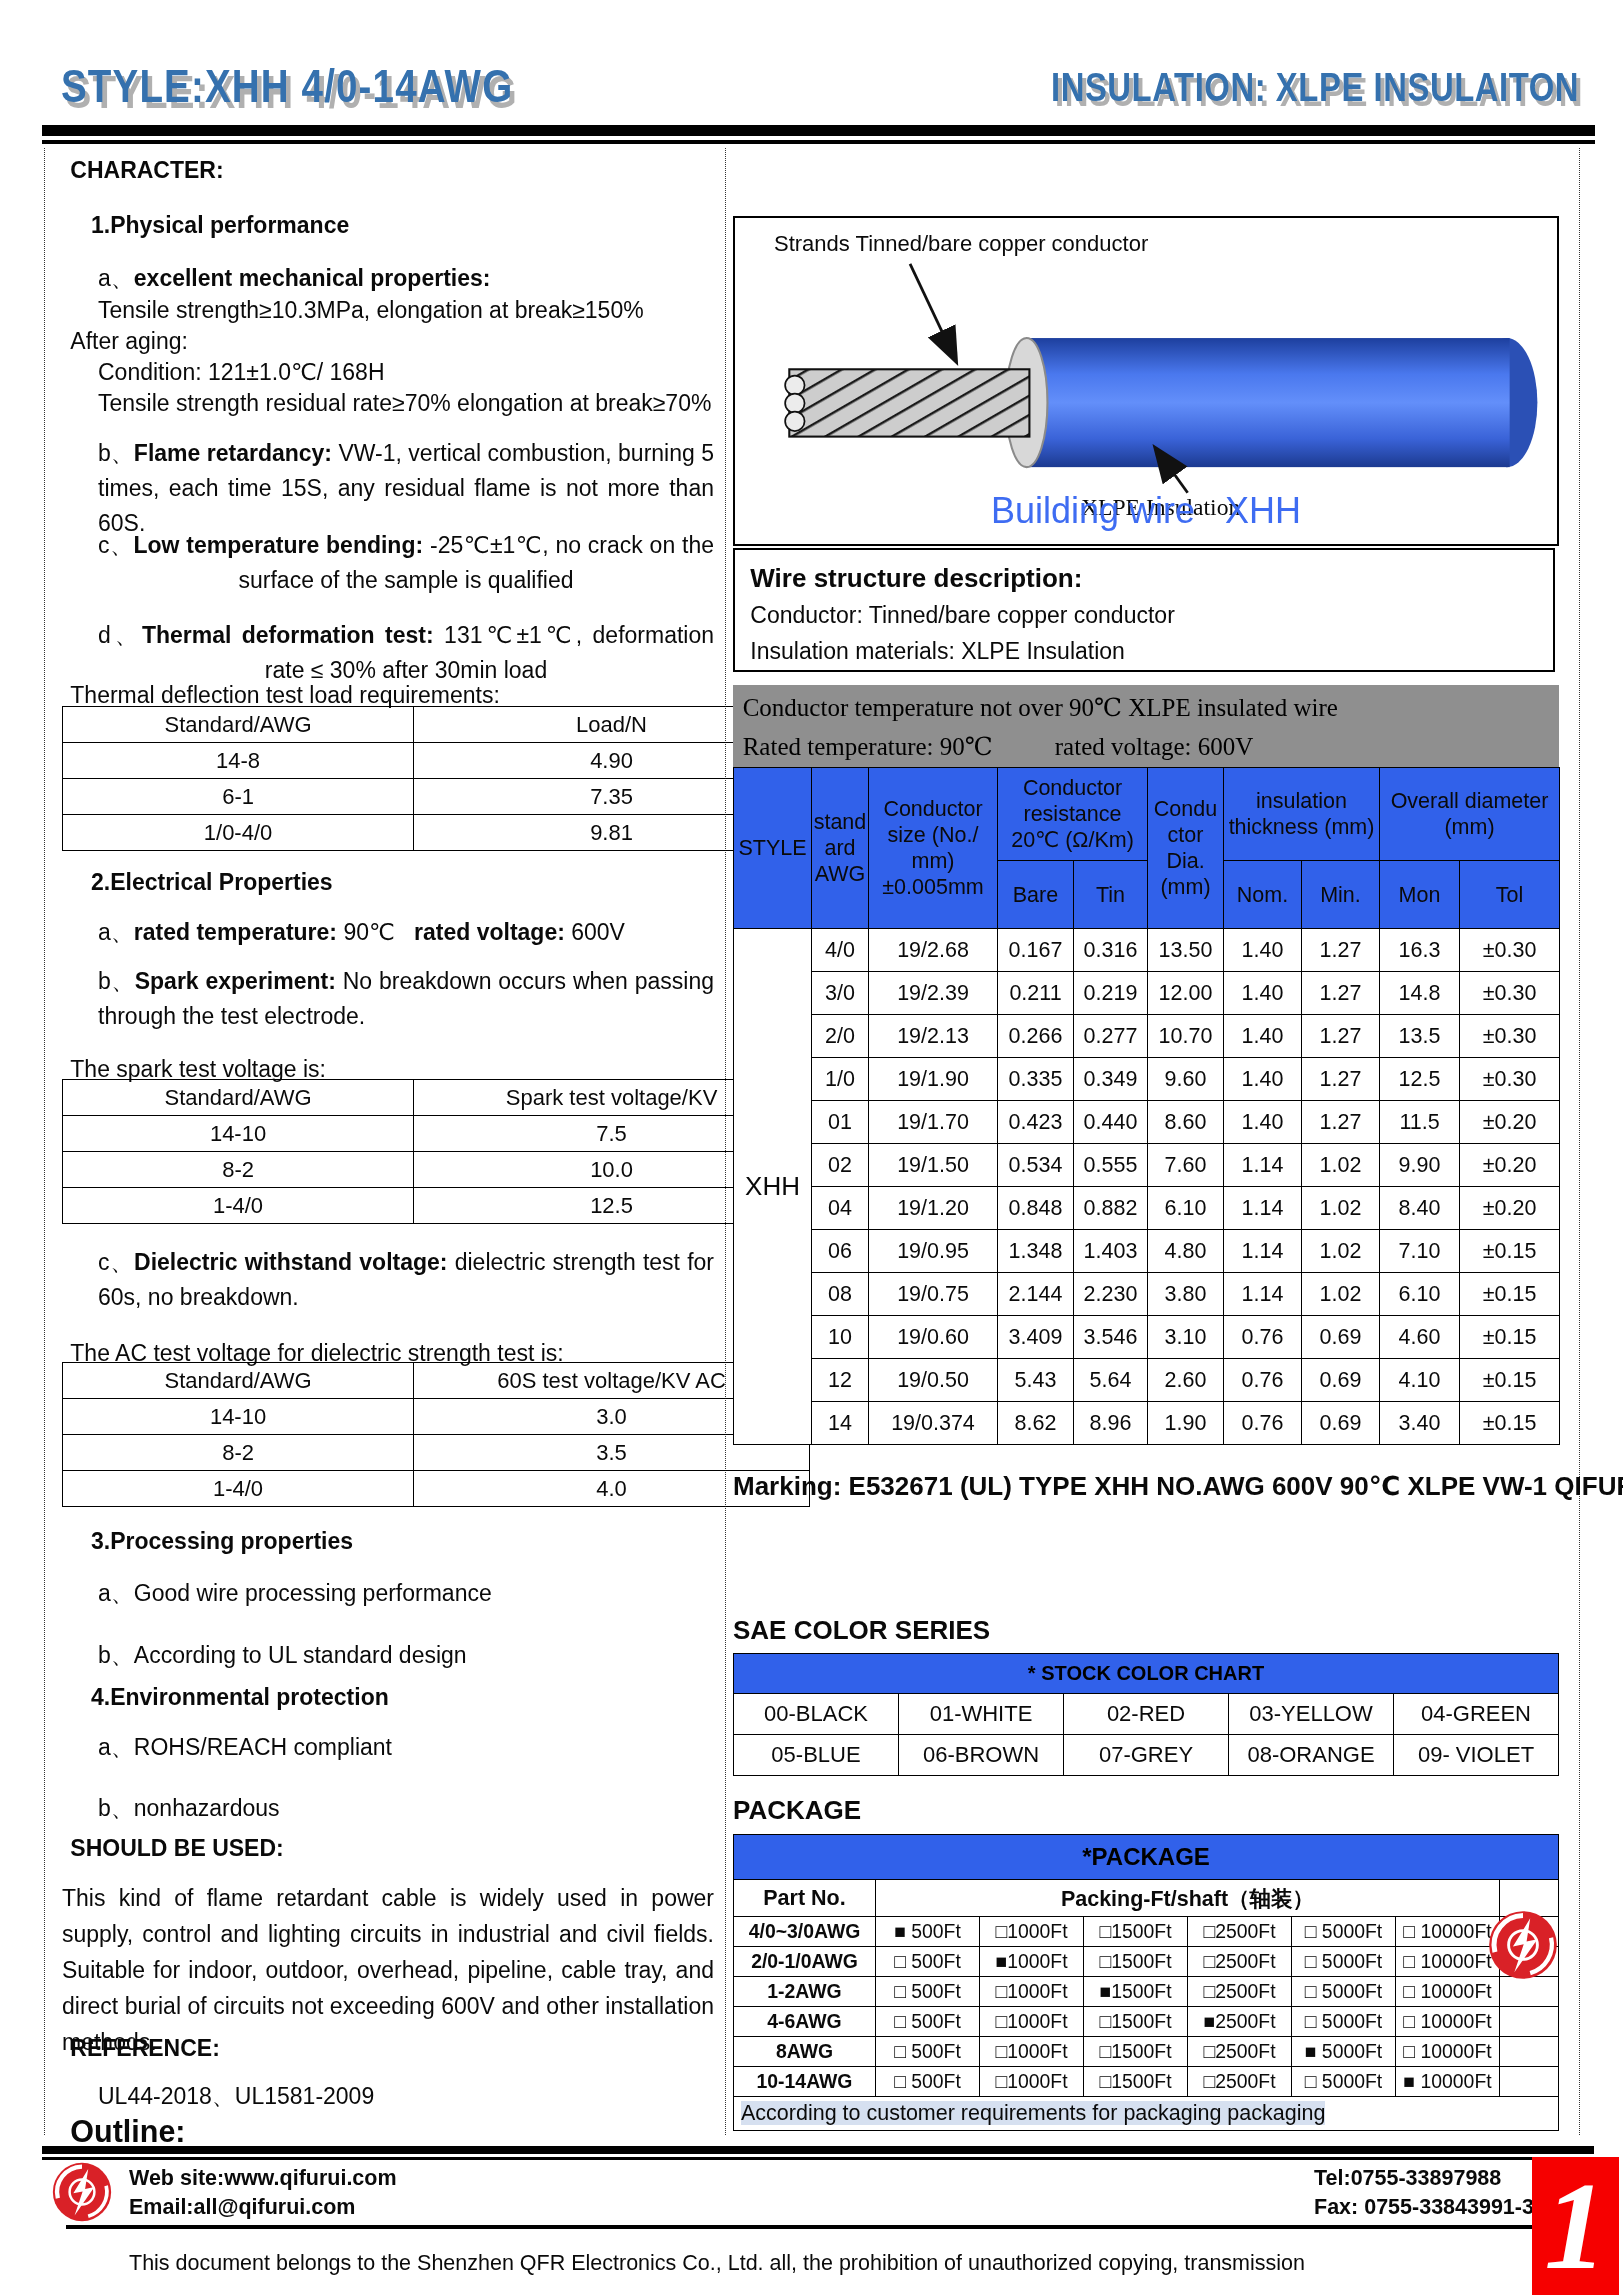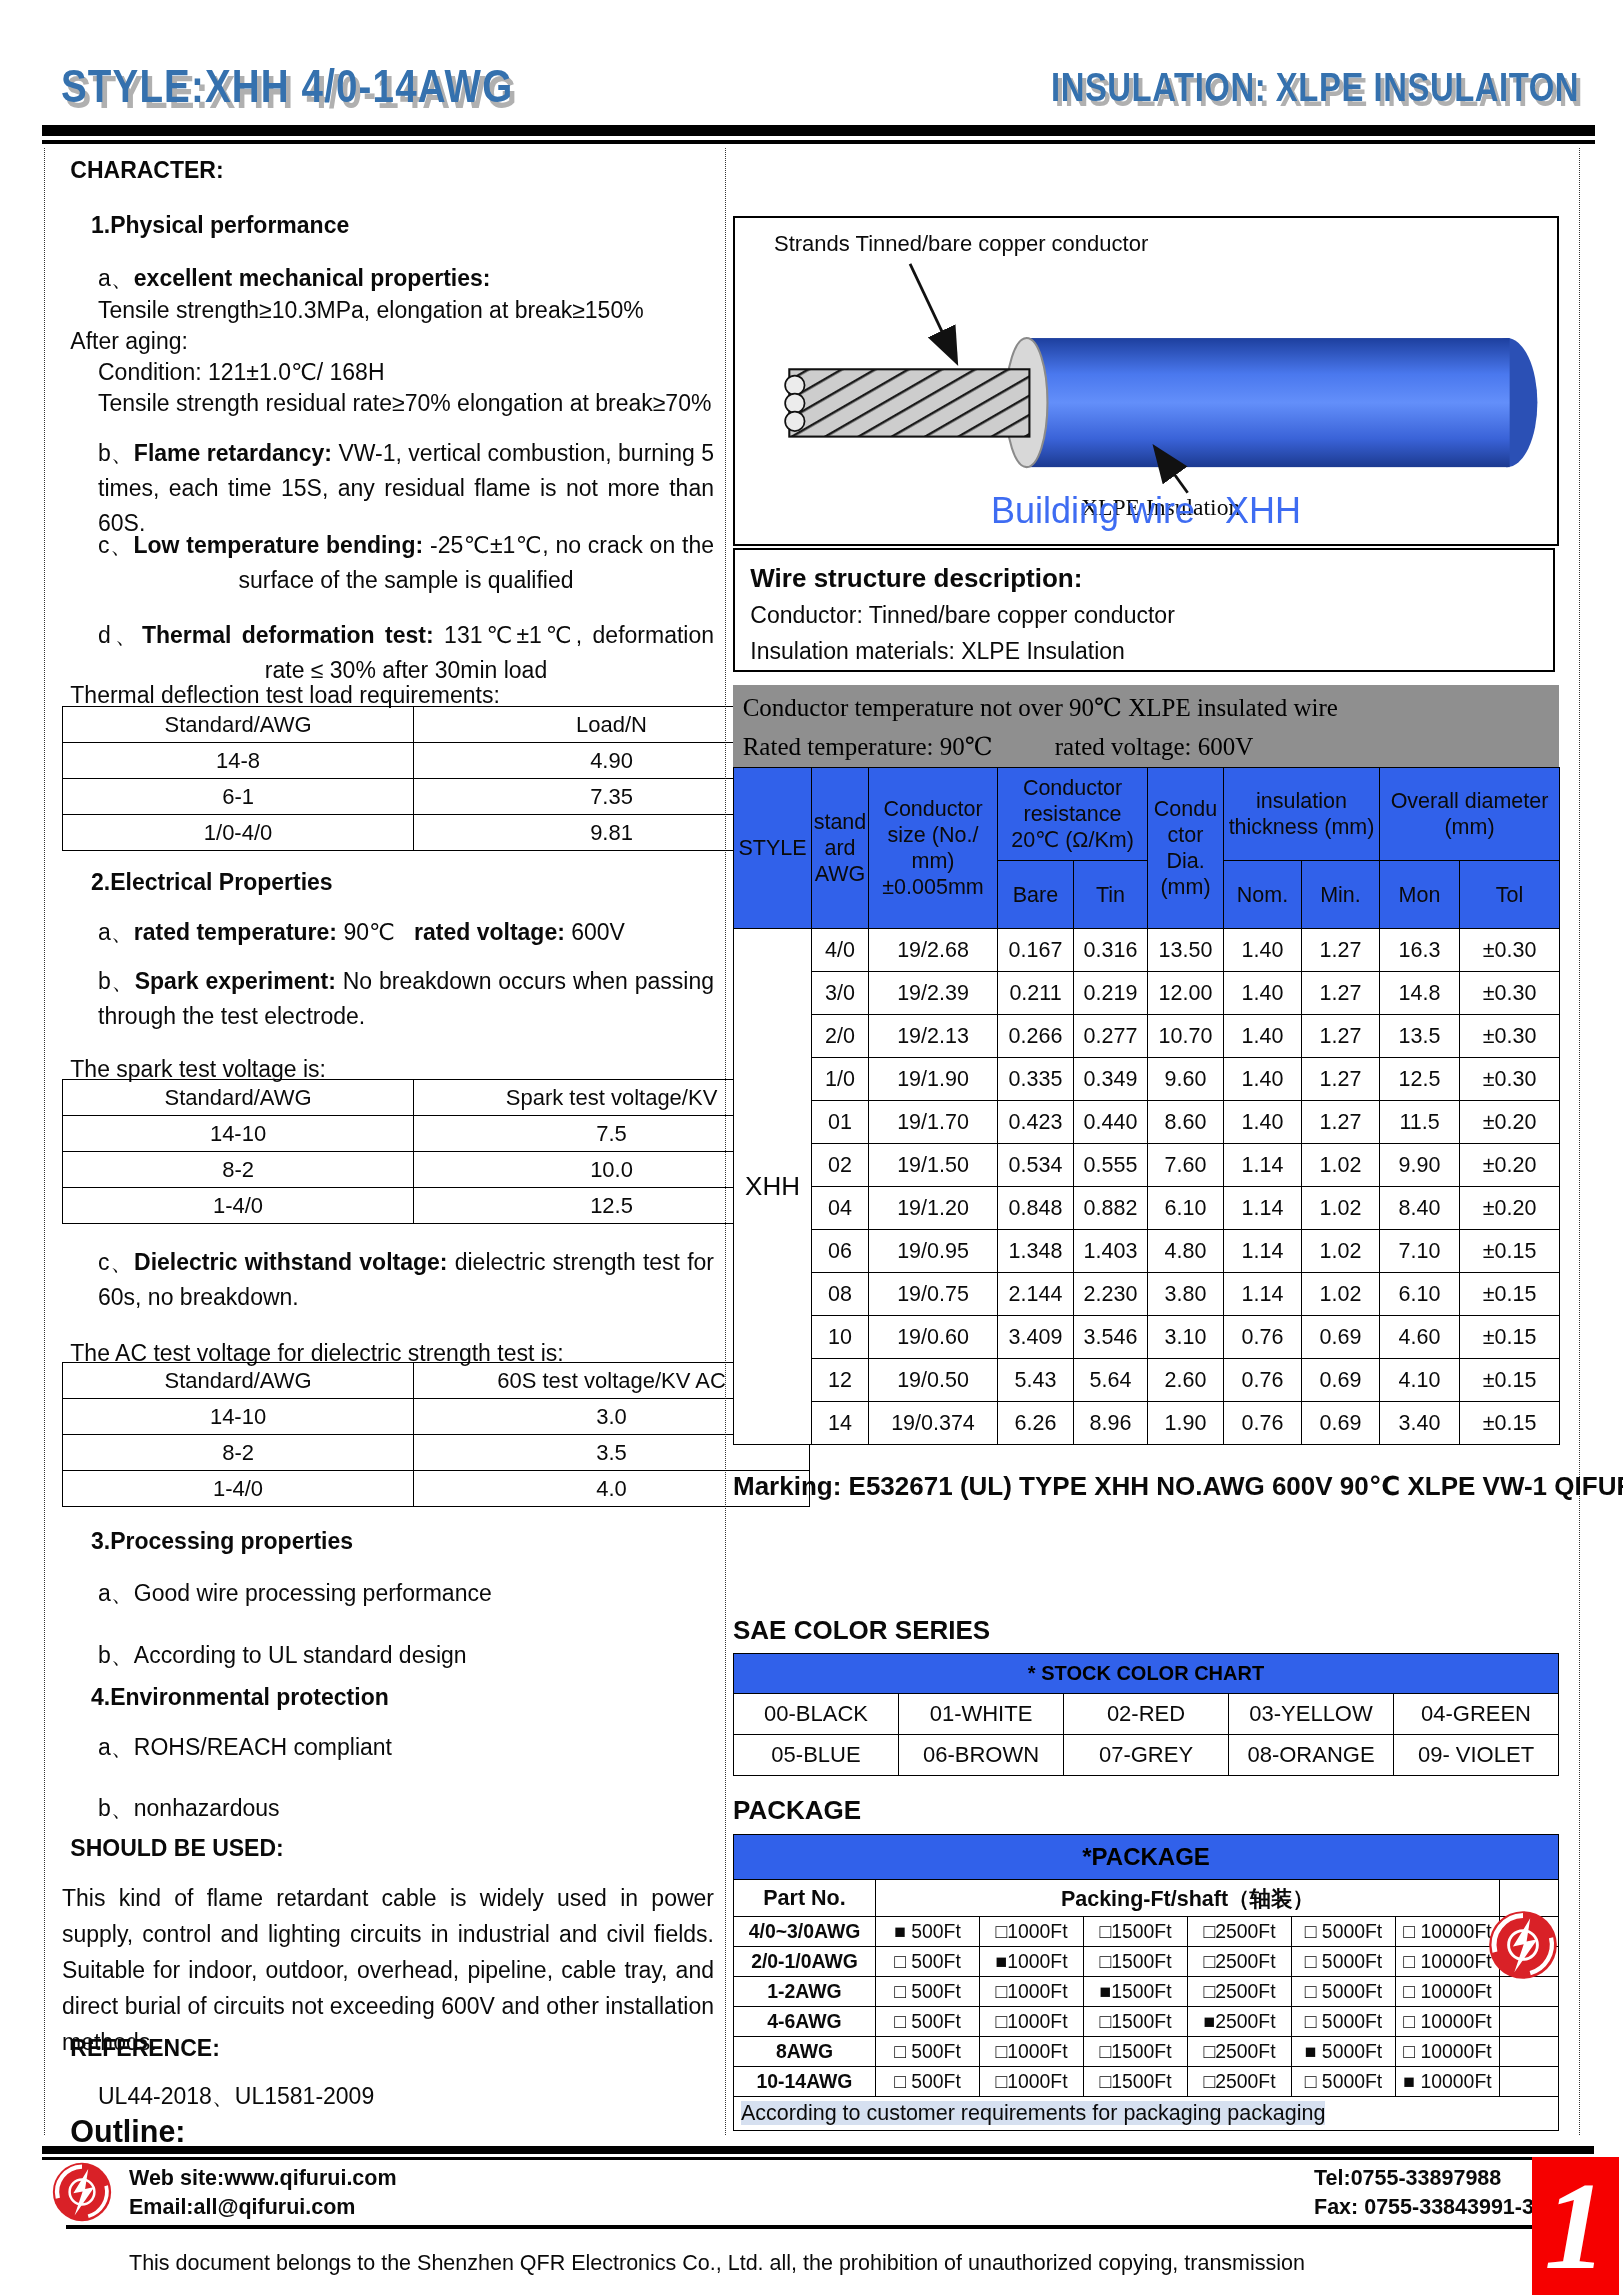--- a/index.html
+++ b/index.html
@@ -435,21 +435,21 @@
               <td>5.64</td>
               <td>2.60</td>
               <td>0.76</td>
               <td>0.69</td>
               <td>4.10</td>
               <td>±0.15</td>
             </tr>
             <tr>
               <td>14</td>
               <td>19/0.374</td>
-              <td>6.26</td>
+              <td>8.62</td>
               <td>8.96</td>
               <td>1.90</td>
               <td>0.76</td>
               <td>0.69</td>
               <td>3.40</td>
               <td>±0.15</td>
             </tr>
           </tbody>
       </table>
     </div>

